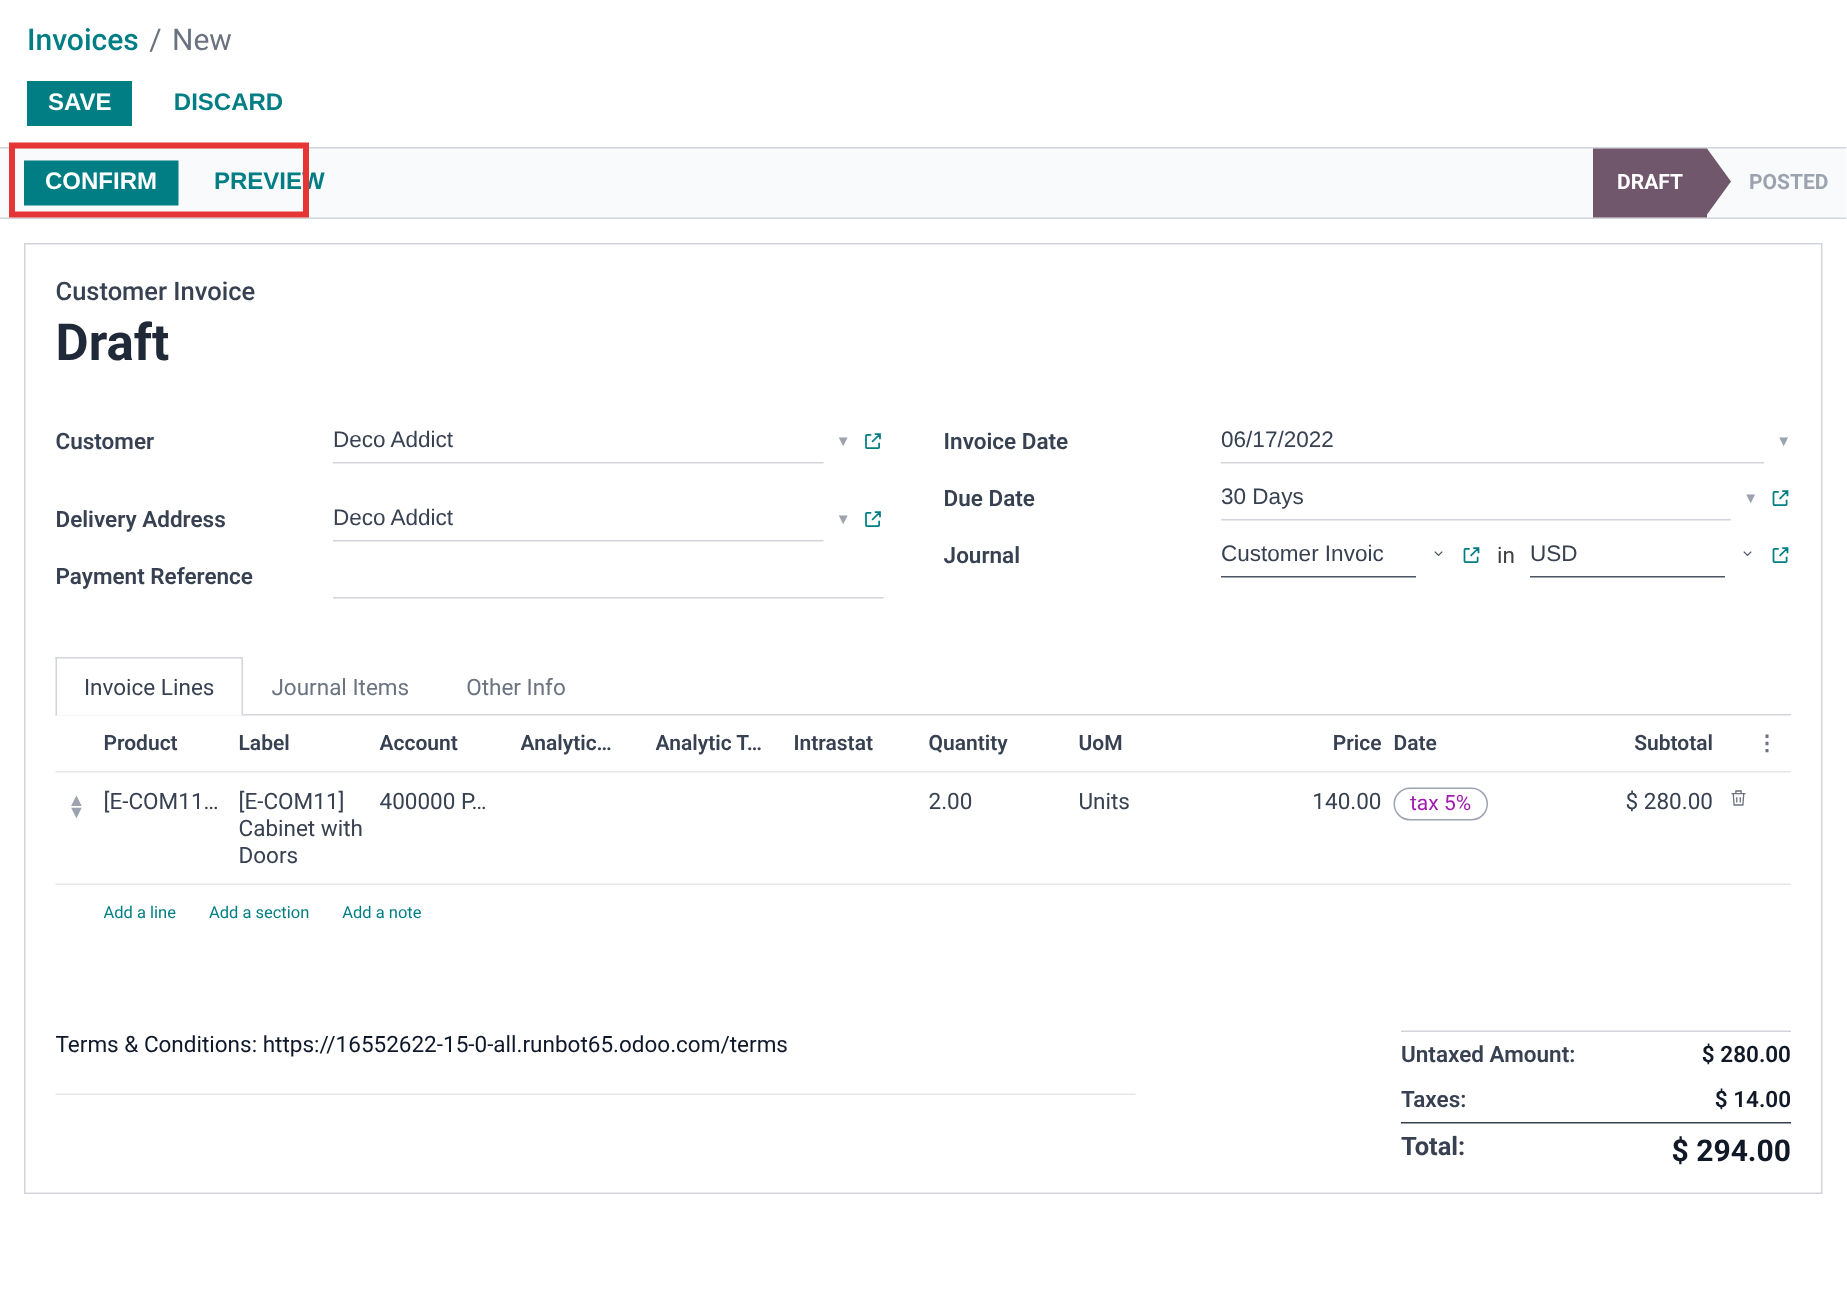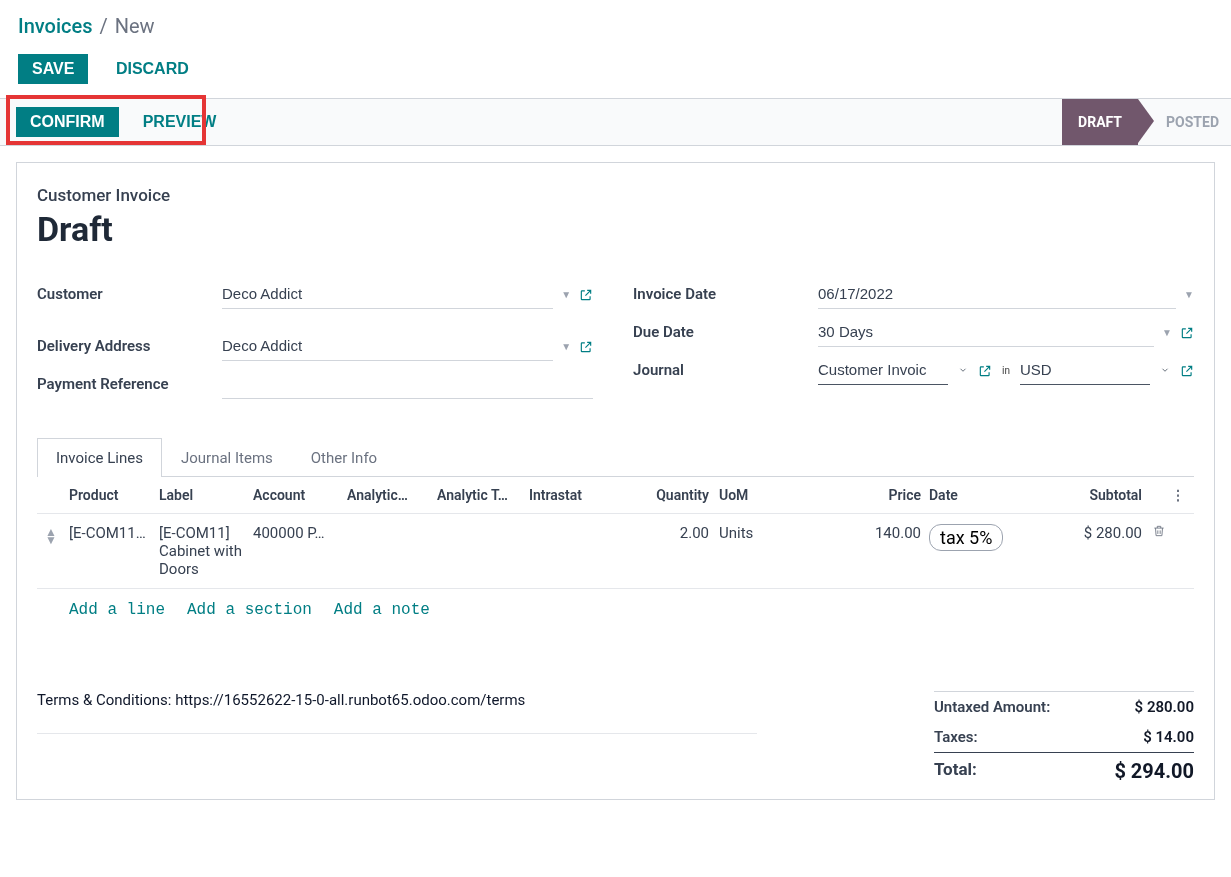--- a/index.html
+++ b/index.html
@@ -37,45 +37,45 @@
   .form-grid { display: grid; grid-template-columns: 1fr 1fr; gap: 0 40px; }
   .frow { display: flex; align-items: flex-start; margin-bottom: 8px; }
   .flabel { width: 185px; font-weight: 600; color: #374151; padding-top: 6px; font-size: 15px;}
   .fval { flex: 1; display: flex; align-items: center; gap: 8px; }
   .finput { flex: 1; border: none; border-bottom: 1px solid #d1d5db; padding: 6px 0; font-size: 15px; color: #374151; background: transparent; outline: none; }
   .caret { color: #9ca3af; font-size: 10px; cursor: pointer; }
   .ext-icon { color: #017e84; cursor: pointer; }
   .addr { font-size: 15px; color: #374151; line-height: 1.6; padding-left: 0; }
   .journal-row { display:flex; align-items:center; gap:10px; flex:1;}
   .jinput { width: 130px; border:none; border-bottom:1px solid #4b5563; padding:6px 0; font-size:15px; background:transparent; outline:none; color:#374151;}
-  .jmid { font-size:10px; color:#404040;}
+  .jmid { font-size:15px; color:#404040;}
 
   .tabs { display: flex; border-bottom: 1px solid #d1d5db; margin-top: 30px; }
   .tab { padding: 10px 18px; font-size: 15px; color: #6b7280; cursor: pointer; border: 1px solid transparent; border-bottom: none; position: relative; top: 1px; }
   .tab.active { color: #374151; border-color: #d1d5db; background: #fff; }
 
   .grid-table { width: 100%; }
   .grid-header { display: flex; padding: 10px 8px; font-weight: 600; font-size: 14px; color: #374151; border-bottom: 1px solid #e5e7eb; align-items: center; }
   .grid-row { display: flex; padding: 10px 8px; font-size: 15px; color: #374151; border-bottom: 1px solid #e5e7eb; align-items: flex-start; }
   .col-handle { width: 24px; color: #9ca3af; font-size:12px; display:flex; flex-direction:column; line-height:8px; padding-top:4px;}
   .col-product { width: 90px; overflow:hidden; white-space:nowrap; text-overflow:ellipsis; padding-right:4px;}
   .col-label { width: 94px; padding-right:4px;}
   .col-account { width: 94px; overflow:hidden; white-space:nowrap; text-overflow:ellipsis; padding-right:4px;}
   .col-analytic { width: 90px; overflow:hidden; white-space:nowrap; text-overflow:ellipsis; padding-right:4px;}
   .col-analytict { width: 92px; overflow:hidden; white-space:nowrap; text-overflow:ellipsis; padding-right:4px;}
   .col-intrastat { width: 90px; }
-  .col-qty { width: 100px; text-align: right; padding-right: 10px;}
+  .col-qty { width: 100px; text-align: left; padding-right: 10px;}
   .col-uom { width: 140px; }
   .col-price { width: 70px; text-align: right; padding-right: 8px;}
   .col-taxes { width: 100px; }
   .col-subtotal { flex:1; text-align: right; padding-right: 6px;}
   .col-del { width: 22px; text-align:center; color:#6b7280; cursor:pointer;}
   .col-opts { width: 16px; text-align:center; color:#6b7280;}
-  .tax-pill { display:inline-block; border:1px solid #9ca3af; border-radius: 12px; padding: 2px 10px; font-size: 18px; color:#000000;}
-  .add-links { display:flex; gap: 22px; padding: 12px 8px 12px 32px; font-size: 16px; font-family: Liberation Mono, monospace; }
+  .tax-pill { display:inline-block; border:1px solid #9ca3af; border-radius: 12px; padding: 2px 10px; font-size: 14px; color:#a21caf;}
+  .add-links { display:flex; gap: 22px; padding: 12px 8px 12px 32px; font-size: 11px; }
   .add-links a { color: #017e84; cursor:pointer; }
 
   .footer-row { display:flex; justify-content:space-between; align-items:flex-start; margin-top: 60px; gap: 40px;}
   .terms { font-size: 15px; color:#0f172a; border-bottom: 1px solid #e5e7eb; padding-bottom: 24px; flex: 1; max-width: 720px;}
   .totals { width: 260px; }
   .trow { display:flex; justify-content:space-between; padding: 6px 0; font-size: 15px; }
   .trow.bline { border-top: 1px solid #d1d5db; }
   .trow .tl { font-weight:600; color:#374151;}
   .trow .tv { font-weight:600; color:#111827;}
   .trow.total .tl { font-size: 17px; font-weight:700;}

